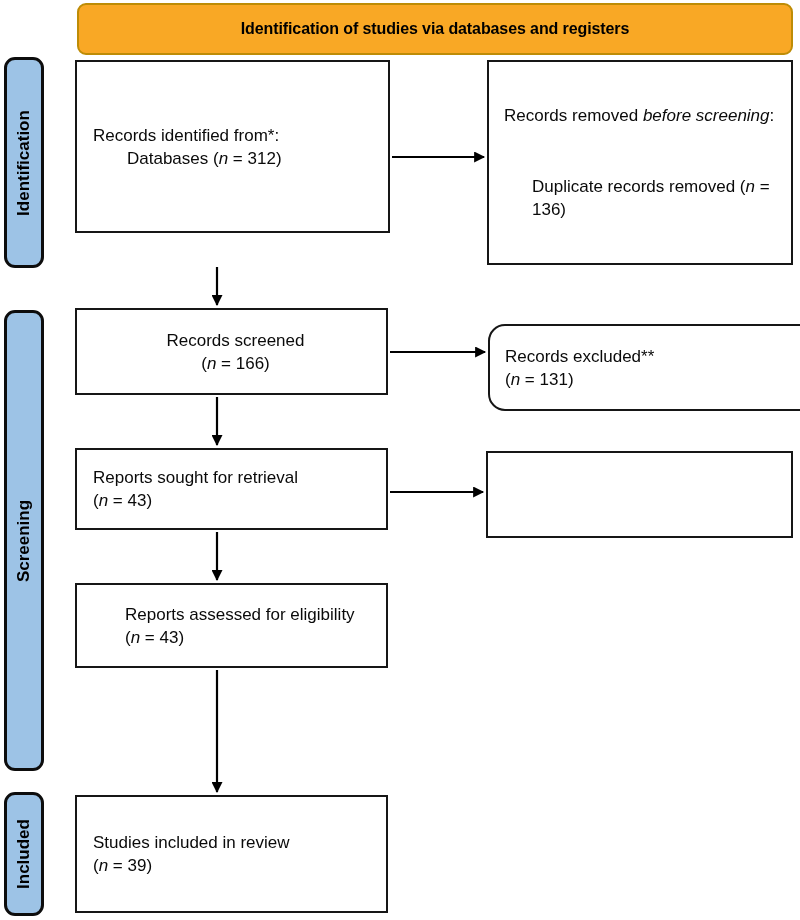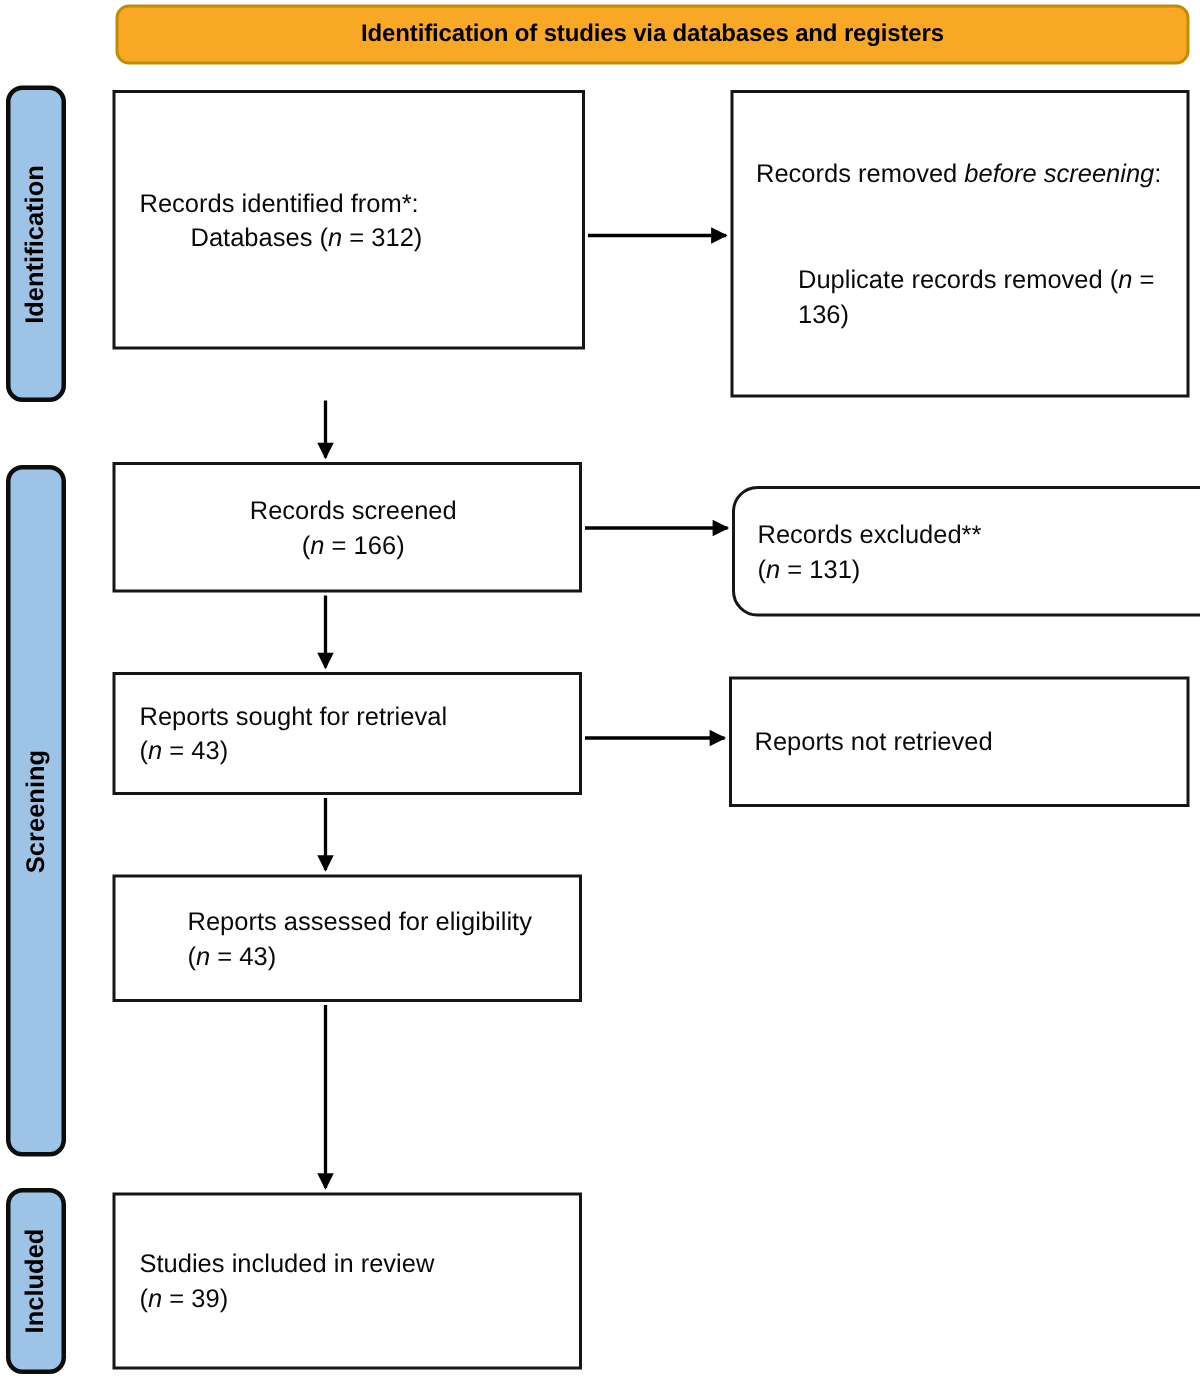--- a/index.html
+++ b/index.html
@@ -2,21 +2,21 @@
 <html><head>
 <meta charset="utf-8">
 <style>
   html, body { margin:0; padding:0; background:#ffffff; }
   .canvas {
     position:relative; width:800px; height:920px;
     font-family:"Liberation Sans", sans-serif; color:#0a0a0a;
     background:#ffffff; overflow:hidden;
   }
   .banner {
-    position:absolute; left:77px; top:3px; width:716px; height:40px;
+    position:absolute; left:77px; top:3px; width:716px; height:52px;
     background:#F9A825; border:2px solid #BE8C06; border-radius:9px;
     box-sizing:border-box; display:flex; align-items:center; justify-content:center;
     font-weight:bold; font-size:16px; letter-spacing:-0.1px; color:#000;
   }
   .stage {
     position:absolute; left:4px; width:40px;
     background:#9DC3E6; border:3px solid #0d0d0d; border-radius:11px;
     box-sizing:border-box; display:flex; align-items:center; justify-content:center;
   }
   #stage-identification { top:57px;  height:211px; }
@@ -83,21 +83,20 @@
     <div><span>Records excluded**</span></div>
     <div><span>(</span><span class="it">n</span><span> = 131)</span></div>
   </div>
 
   <div class="fbox" id="box-reports-sought">
     <div><span>Reports sought for retrieval</span></div>
     <div><span>(</span><span class="it">n</span><span> = 43)</span></div>
   </div>
 
   <div class="fbox" id="box-reports-not-retrieved">
-    <div><span>Reports not retrieved</span></div>
   </div>
 
   <div class="fbox" id="box-reports-assessed">
     <div><span>Reports assessed for eligibility</span></div>
     <div><span>(</span><span class="it">n</span><span> = 43)</span></div>
   </div>
 
   <div class="fbox" id="box-studies-included">
     <div><span>Studies included in review</span></div>
     <div><span>(</span><span class="it">n</span><span> = 39)</span></div>

